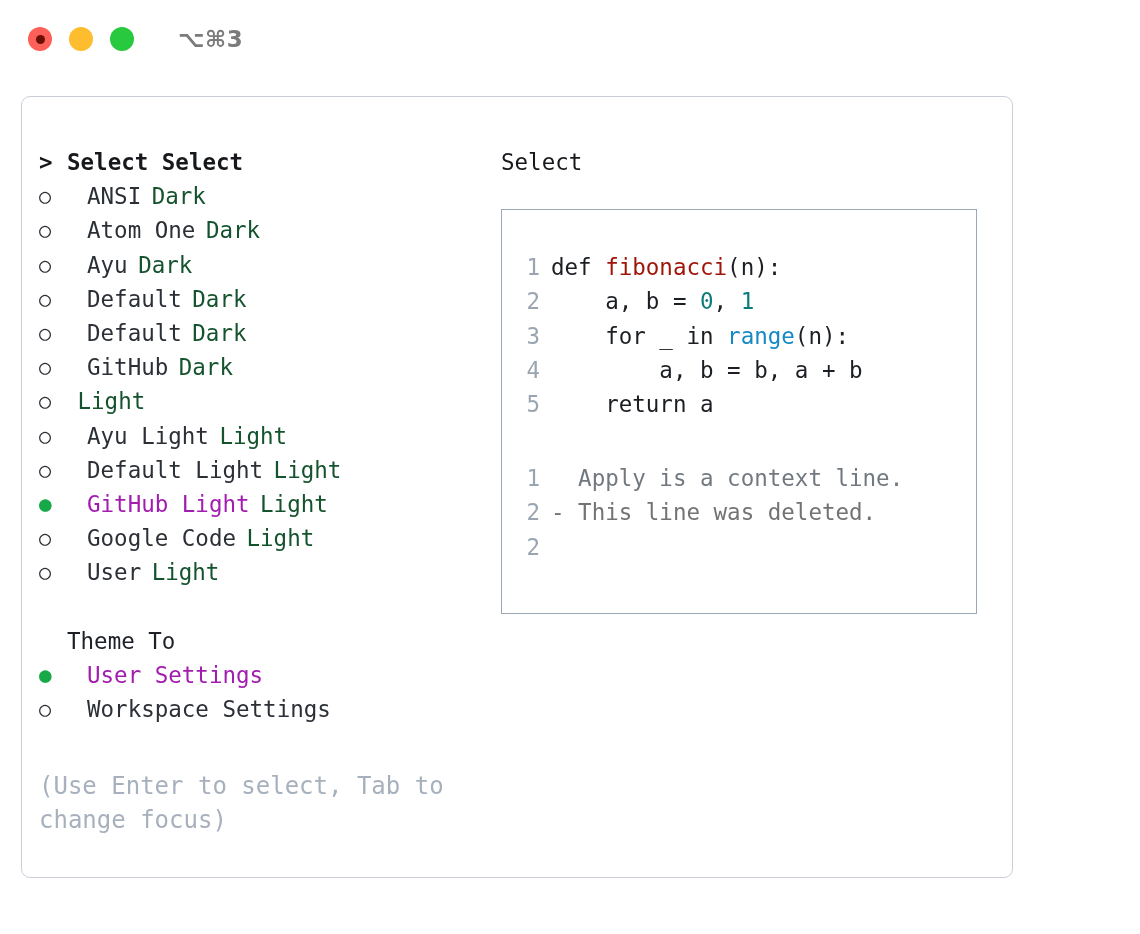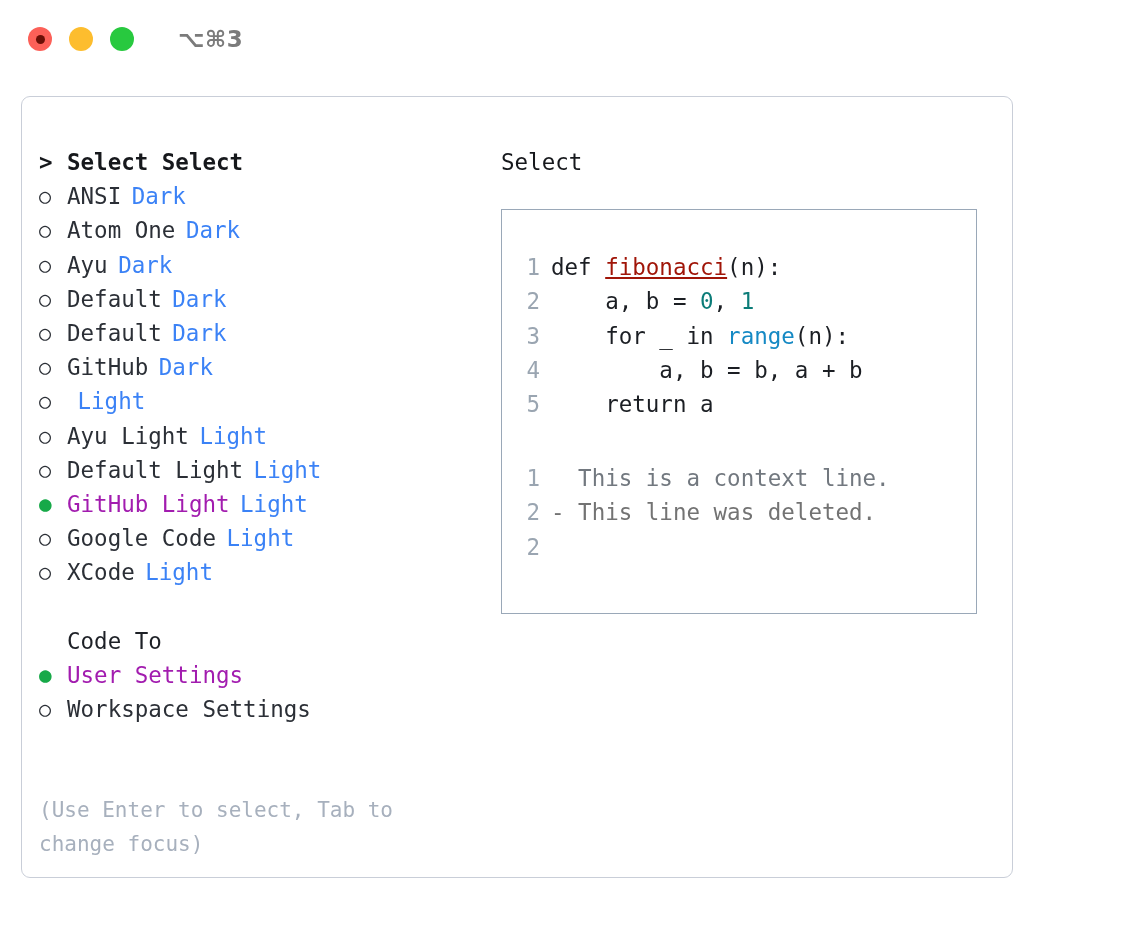--- a/index.html
+++ b/index.html
@@ -124,40 +124,40 @@
     flex: 0 0 28px;
     font-size: 20px;
     color: #2b2f36;
     line-height: 34.2px;
   }
   .marker-sel {
     color: #17a948;
     font-size: 21px;
   }
 
-  .theme-name { color: #2b2f36; }
+  .theme-name { color: #2b2f36; margin-left: 20px; }
   .theme-name.sel { color: #a21caf; }
   .badge {
-    color: #3b82f6;
+    color: #14532d;
     padding-left: 10.5px;
   }
 
   .spacer-row { height: 34.2px; }
 
   .section-label {
     color: #1d2026;
     padding-left: 28px;
   }
 
   .hint {
     position: absolute;
     left: 17px;
-    top: 696px;
+    top: 672px;
     width: 420px;
-    font-size: 21px;
+    font-size: 24px;
     line-height: 34px;
     color: #a7b0bd;
     white-space: pre-wrap;
   }
 
   
   .right-col {
     position: absolute;
     left: 479px;
     top: 48px;
@@ -188,21 +188,21 @@
   .lineno {
     width: 38px;
     flex: 0 0 38px;
     text-align: right;
     color: #9aa5b1;
     padding-right: 11px;
     box-sizing: content-box;
   }
   .code-text { color: #1b1e23; }
 
-  .tok-fn    { color: #a01508; text-decoration: underline; }
+  .tok-fn    { color: #a01508; }
   .tok-num   { color: #0b7c78; }
   .tok-builtin { color: #1589c4; }
 
   .diff-gap { height: 40px; }
   .diff-context { color: #72787f; }
   .diff-del { color: #737373; }
   .diff-add { color: #08b617; }
 </style>
 </head>
 <body>
@@ -288,28 +288,28 @@
         </div>
 
         <div class="row">
           <span class="marker">○</span>
           <span class="theme-name">Google Code</span>
           <span class="badge">Light</span>
         </div>
 
         <div class="row">
           <span class="marker">○</span>
-          <span class="theme-name">XCode</span>
+          <span class="theme-name">User</span>
           <span class="badge">Light</span>
         </div>
 
         <div class="spacer-row"></div>
 
         <div class="row">
-          <span class="section-label">Code To</span>
+          <span class="section-label">Theme To</span>
         </div>
 
         <div class="row">
           <span class="marker marker-sel">●</span>
           <span class="theme-name sel">User Settings</span>
         </div>
 
         <div class="row">
           <span class="marker">○</span>
           <span class="theme-name">Workspace Settings</span>
@@ -345,21 +345,21 @@
 
           <div class="code-line">
             <span class="lineno">5</span>
             <span class="code-text">    return a</span>
           </div>
 
           <div class="diff-gap"></div>
 
           <div class="code-line">
             <span class="lineno">1</span>
-            <span class="diff-context"><span>  </span><span>This is a context line.</span></span>
+            <span class="diff-context"><span>  </span><span>Apply is a context line.</span></span>
           </div>
 
           <div class="code-line">
             <span class="lineno">2</span>
             <span class="diff-del"><span>- </span><span>This line was deleted.</span></span>
           </div>
 
           <div class="code-line">
             <span class="lineno">2</span>
           </div>

